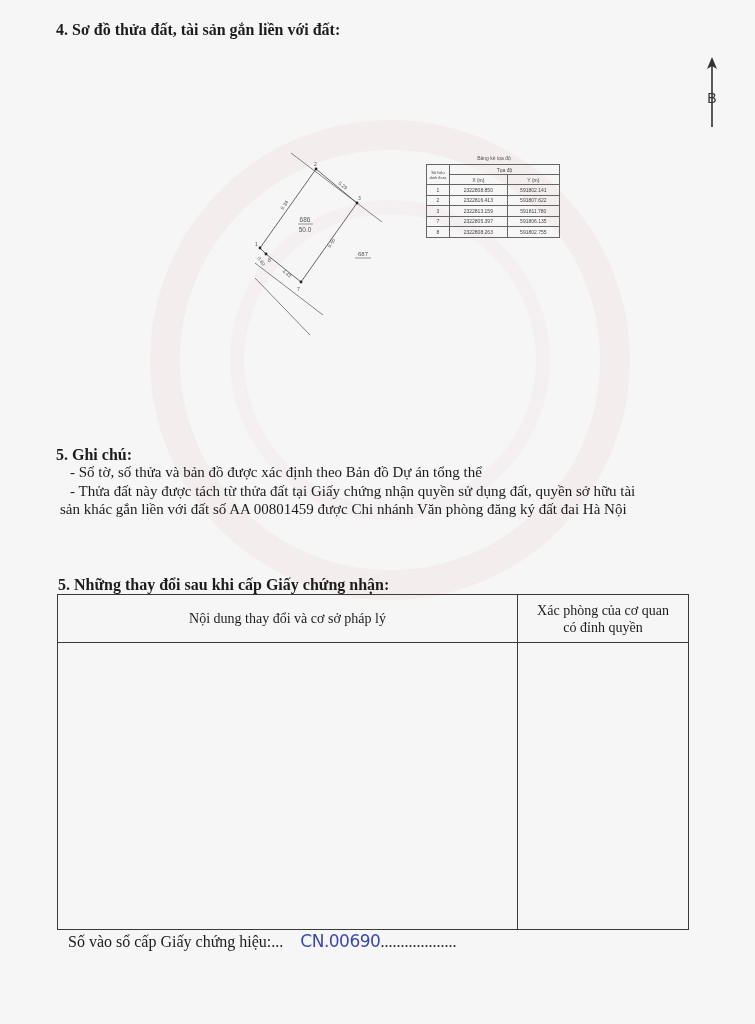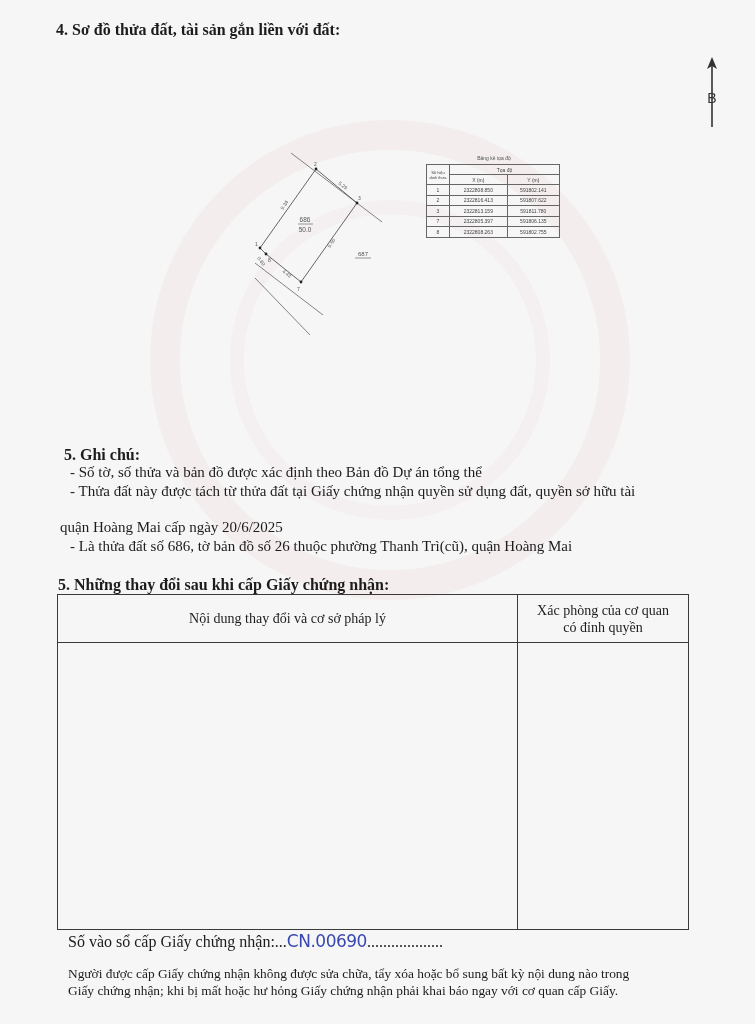--- a/index.html
+++ b/index.html
@@ -25,31 +25,31 @@
   }
   .h { position: absolute; font-weight: bold; font-size: 16px; white-space: nowrap; }
   .sec4 { left: 56px; top: 21px; }
   .north { position: absolute; left: 700px; top: 55px; width: 24px; height: 75px; }
   .diagram { position: absolute; left: 255px; top: 150px; width: 170px; height: 195px; }
   .coord-wrap { position: absolute; left: 426px; top: 155px; width: 136px; }
   .coord-title { font-family: "Liberation Sans", sans-serif; font-size: 5px; text-align: center; color: #555; margin-bottom: 3px; }
   table.coords { border-collapse: collapse; width: 134px; font-family: "Liberation Sans", sans-serif; font-size: 5px; color: #444; }
   table.coords td, table.coords th { border: 0.8px solid #666; text-align: center; font-weight: normal; padding: 0; height: 9.5px; }
   table.coords th { height: 9px; }
-  .sec5 { left: 64px; top: 446px; }
+  .sec5 { left: 56px; top: 446px; }
   .note { position: absolute; font-size: 15px; line-height: 18px; white-space: nowrap; }
   .sec6 { left: 58px; top: 576px; }
   table.changes {
     position: absolute; left: 57px; top: 594px; width: 632px; height: 336px;
     border-collapse: collapse; font-size: 14px; padding-left: 20px;
   }
   table.changes td, table.changes th { border: 1px solid #3a3a3a; font-weight: normal; }
   table.changes th { height: 45px; text-align: center; vertical-align: middle; line-height: 17px; }
   .reg { position: absolute; left: 68px; top: 931px; font-size: 16px; white-space: nowrap; }
-  .hand { font-family: "DejaVu Sans", sans-serif; color: #3848b0; font-size: 17px; letter-spacing: -0.5px; }
+  .hand { font-family: "DejaVu Sans", sans-serif; color: #3848b0; font-size: 17px; letter-spacing: -0.5px; margin-left: 17px; }
   .warn { position: absolute; left: 68px; top: 965px; font-size: 13.4px; line-height: 17px; white-space: nowrap; }
 </style>
 </head>
 <body>
 
 <div class="page">
   <div class="watermark"></div>
   <div class="watermark2"></div>
 
   <div class="h sec4">4. Sơ đồ thửa đất, tài sản gắn liền với đất:</div>
@@ -134,41 +134,36 @@
         <td>2322808.263</td>
         <td>591802.755</td>
       </tr>
     </tbody>
       </table>
   </div>
 
   <div class="h sec5">5. Ghi chú:</div>
   <div class="note" style="left:70px;top:463px">- Số tờ, số thửa và bản đồ được xác định theo Bản đồ Dự án tổng thể</div>
   <div class="note" style="left:70px;top:482px">- Thửa đất này được tách từ thửa đất tại Giấy chứng nhận quyền sử dụng đất, quyền sở hữu tài</div>
-  <div class="note" style="left:60px;top:518px">quận Hoàng Mai cấp ngày 20/6/2025</div>
-  <div class="note" style="left:70px;top:537px">- Là thửa đất số 686, tờ bản đồ số 26 thuộc phường Thanh Trì(cũ), quận Hoàng Mai</div>
+  <div class="note" style="left:60px;top:500px">sản khác gắn liền với đất số AA 00801459 được Chi nhánh Văn phòng đăng ký đất đai Hà Nội</div>
 
   <div class="h sec6">5. Những thay đổi sau khi cấp Giấy chứng nhận:</div>
   <table class="changes">
     <tbody>
         <tr>
       <th style="width:457px">Nội dung thay đổi và cơ sở pháp lý</th>
       <th>
         <span>Xác phòng của cơ quan</span><br>
         <span>có đỉnh quyền</span>
       </th>
     </tr>
     <tr>
       <td></td>
       <td></td>
     </tr>
   </tbody>
     </table>
 
   <div class="reg">
-    <span>Số vào sổ cấp Giấy chứng nhận:...</span><span class="hand">CN.00690</span><span>...................</span>
+    <span>Số vào sổ cấp Giấy chứng hiệu:...</span><span class="hand">CN.00690</span><span>...................</span>
   </div>
 
-  <div class="warn">
-    <div>Người được cấp Giấy chứng nhận không được sửa chữa, tẩy xóa hoặc bổ sung bất kỳ nội dung nào trong</div>
-    <div>Giấy chứng nhận; khi bị mất hoặc hư hỏng Giấy chứng nhận phải khai báo ngay với cơ quan cấp Giấy.</div>
-  </div>
 </div>
 
 </body></html>

